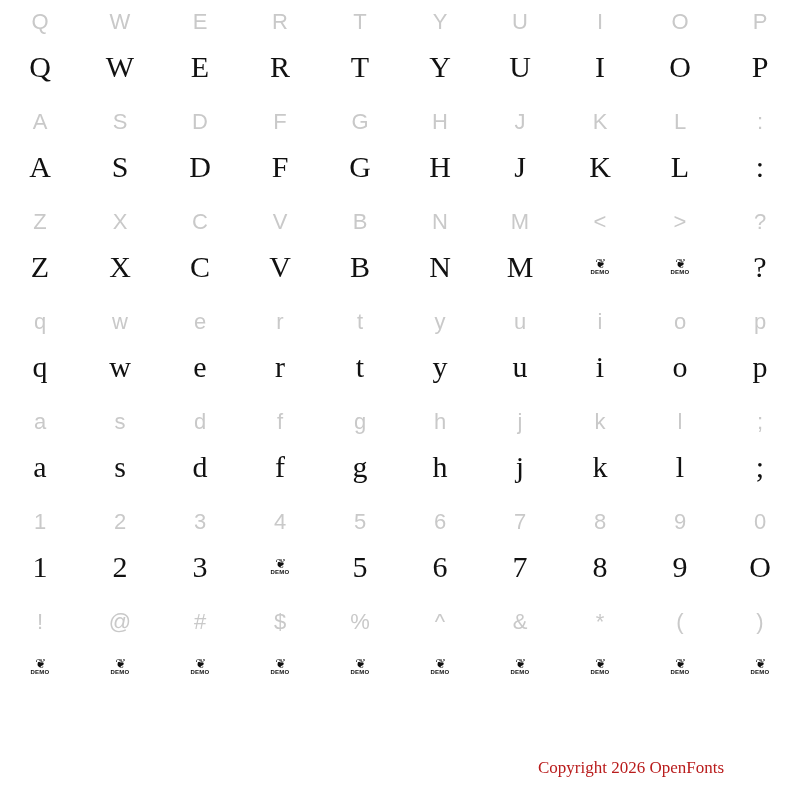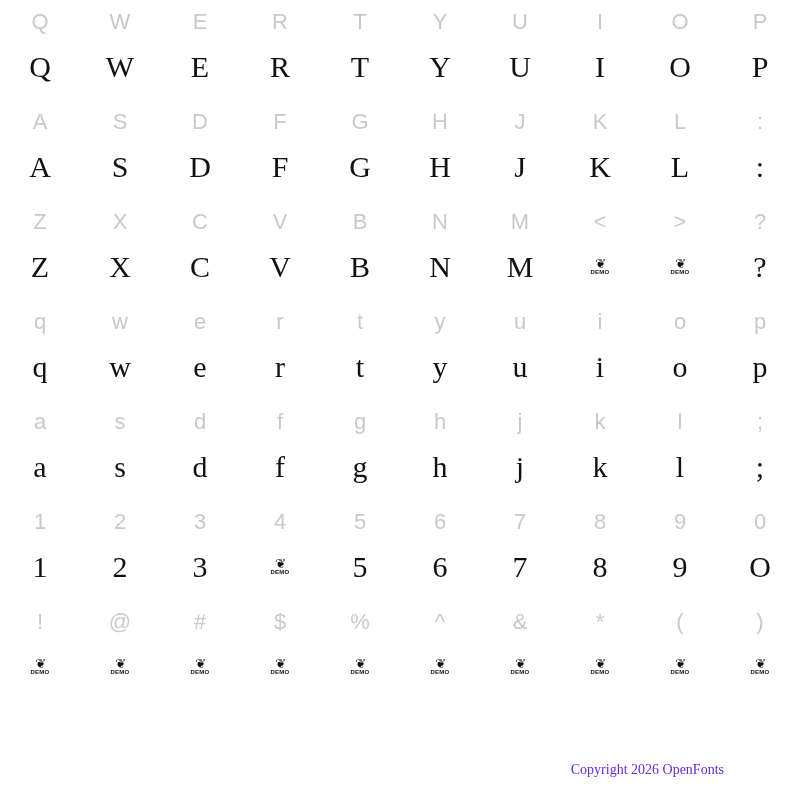--- a/index.html
+++ b/index.html
@@ -84,22 +84,22 @@
     position: absolute;
     left: 0;
     bottom: 22px;
     width: 800px;
     text-align: right;
     padding-right: 76px;
     box-sizing: border-box;
   }
   .footer-text {
     font-family: "Liberation Serif", serif;
-    font-size: 14px;
-    color: #6d28d9;
+    font-size: 17px;
+    color: #b91c1c;
   }
 </style>
 </head>
 <body>
 
 <div id="sheet">
   <div class="grid">
       <div class="cell">
         <div class="key">Q</div>
         <div class="glyph">Q</div>

